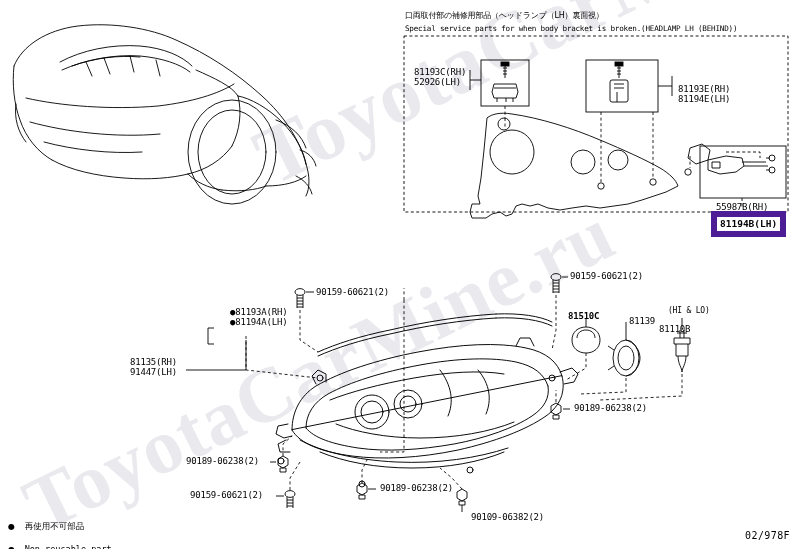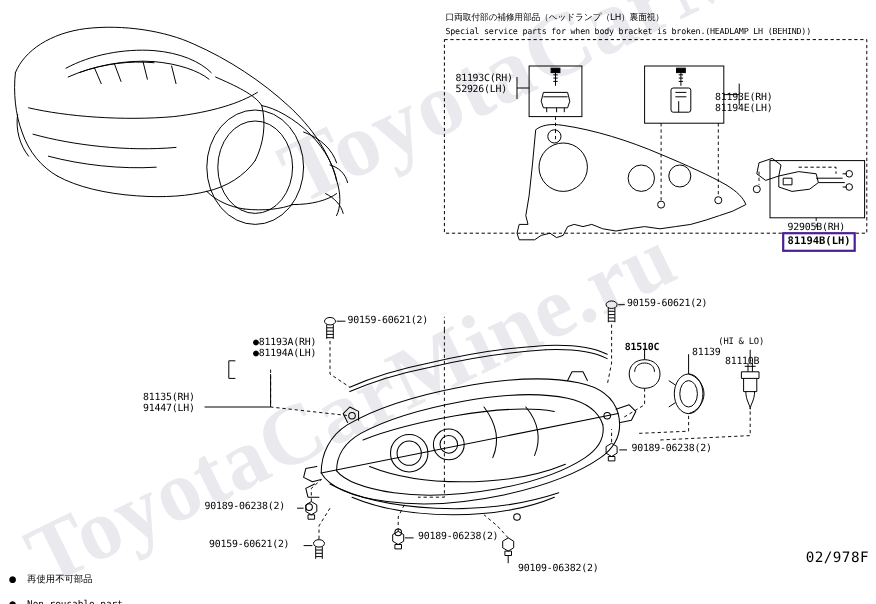--- a/index.html
+++ b/index.html
@@ -14,36 +14,36 @@
   .wm-a{left:240px;top:120px;font-size:82px;
         transform:rotate(-26deg);transform-origin:0 0;letter-spacing:1px;}
   .wm-b{left:10px;top:470px;font-size:78px;
         transform:rotate(-26deg);transform-origin:0 0;letter-spacing:1px;}
 
   .layer{position:absolute;left:0;top:0;width:796px;height:549px;z-index:3;}
   .lbl{position:absolute;z-index:5;white-space:pre;line-height:1.08;
        font-family:"DejaVu Sans Mono","Liberation Mono",monospace;
        font-size:8.5px;color:#000;letter-spacing:-0.2px;}
   .lbl.t9{font-size:9px;}
-  .lbl.t8{font-size:8px;}
+  .lbl.t8{font-size:8px;margin-left:15px;}
   .lbl.jp{font-family:"DejaVu Sans","Liberation Sans",sans-serif;font-size:8px;text-align:center;}
   .lbl.en{font-family:"DejaVu Sans Mono","Liberation Mono",monospace;font-size:7.6px;}
 
   
-  .hl{position:absolute;z-index:6;border:2px solid #4c1d95;background:#fff;
+  .hl{position:absolute;z-index:6;border:6px solid #4c1d95;background:#fff;
       box-sizing:border-box;padding:1px 3px 2px 3px;
       font-family:"DejaVu Sans Mono","Liberation Mono",monospace;
       font-size:9.5px;font-weight:700;color:#000;white-space:nowrap;}
 
   .bullet{font-family:"DejaVu Sans","Liberation Sans",sans-serif;font-size:8px;}
   .legend{position:absolute;z-index:5;left:8px;top:512px;line-height:1.45;}
   .legend div{white-space:nowrap;}
   .legend .jpl{font-family:"DejaVu Sans","Liberation Sans",sans-serif;font-size:8.5px;}
   .legend .enl{font-family:"DejaVu Sans Mono","Liberation Mono",monospace;font-size:8.5px;}
-  .code{position:absolute;z-index:5;right:6px;top:500px;font-size:13px;letter-spacing:0.4px;}
+  .code{position:absolute;z-index:5;right:6px;top:530px;font-size:10px;letter-spacing:0.4px;}
 </style>
 </head>
 <body>
 
 <div id="stage">
 
   <div class="wm wm-a">ToyotaCarMine.ru</div>
   <div class="wm wm-b">ToyotaCarMine.ru</div>
 
   <svg class="layer" viewBox="0 0 796 549">
@@ -306,23 +306,23 @@
       <path d="M404,300 L404,452 L380,452"></path>
       <path d="M404,300 L404,288"></path>
     </g>
   </svg>
 
   <div class="lbl jp" style="left:405px;top:12px;">口両取付部の補修用部品（ヘッドランプ（LH）裏面視）</div>
   <div class="lbl en" style="left:405px;top:25px;">Special service parts for when body bracket is broken.(HEADLAMP LH (BEHIND))</div>
 
   <div class="lbl t9" style="left:414px;top:68px;">81193C(RH)
 52926(LH)</div>
-  <div class="lbl t9" style="left:650px;top:85px;">81193E(RH)
+  <div class="lbl t9" style="left:678px;top:85px;">81193E(RH)
 81194E(LH)</div>
-  <div class="lbl t9" style="left:716px;top:203px;">92905B(RH)</div>
+  <div class="lbl t9" style="left:716px;top:203px;">55987B(RH)</div>
 
   <div class="hl" style="left:711px;top:211px;">81194B(LH)</div>
 
   <div class="lbl t9" style="left:130px;top:358px;">81135(RH)
 91447(LH)</div>
   <div class="lbl t9" style="left:214px;top:308px;margin-left:16px;">●81193A(RH)
 ●81194A(LH)</div>
   <div class="lbl t9" style="left:316px;top:288px;">90159-60621(2)</div>
   <div class="lbl t9" style="left:570px;top:272px;">90159-60621(2)</div>
   <div class="lbl t9" style="left:568px;top:312px;font-weight:bold;">81510C</div>

